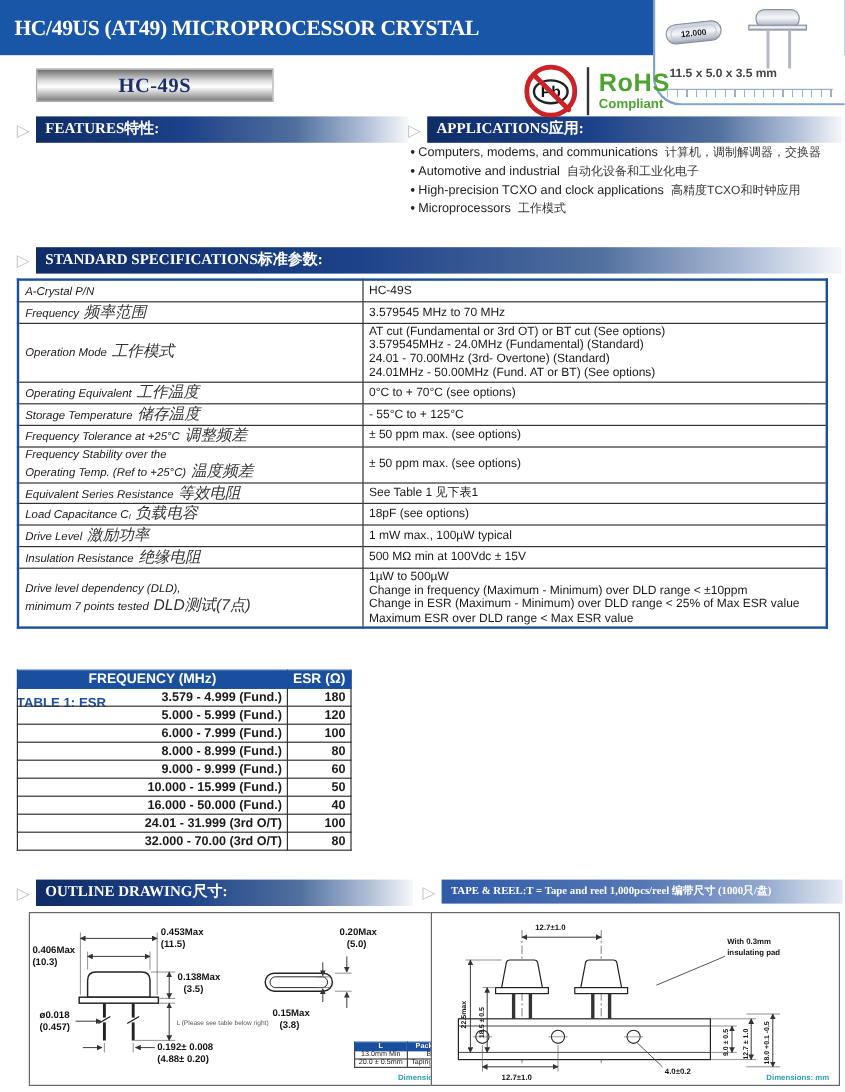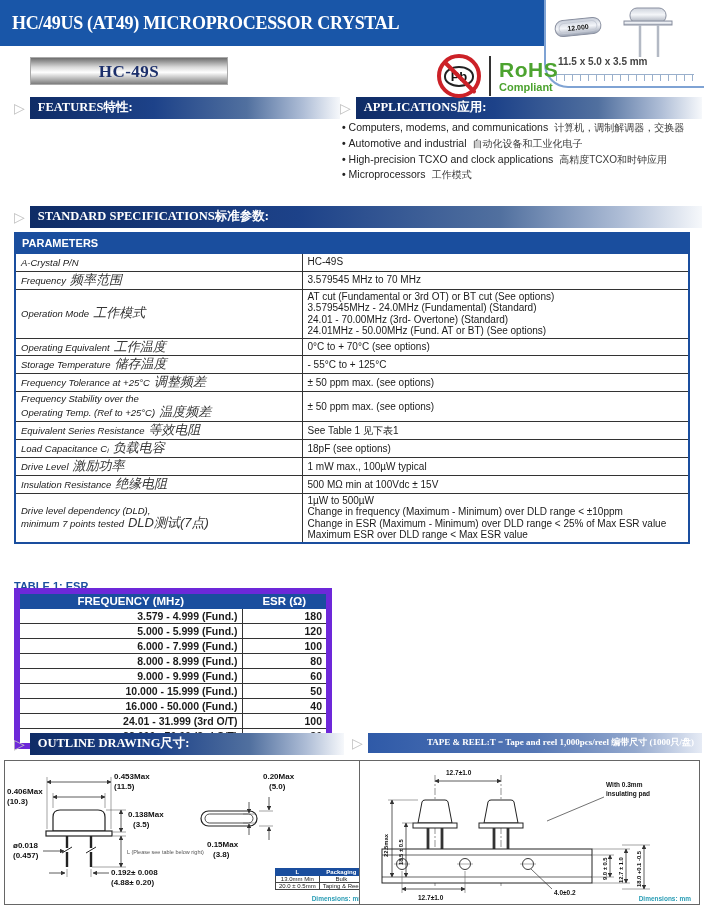--- a/index.html
+++ b/index.html
@@ -34,48 +34,48 @@
   .rohs-txt { color:#4ca32f; font-weight:bold; line-height:1; }
   .rohs-main { font-size:21px; letter-spacing:0.5px; }
   .rohs-sub { font-size:11px; margin-top:2px; }
 
   
   .sec-head { position:absolute; display:flex; align-items:center; gap:5px; }
   .arrow { color:#c2c2c2; font-size:14px; line-height:1; }
   .sec-bar { flex:1; color:#fff; font-family:"Liberation Serif", serif; font-weight:bold; font-size:12.5px;
              padding:2px 8px 3px; background:linear-gradient(90deg,#0f2c66 0%,#1d4289 40%,#51709f 70%,#aebdd6 88%,#f6f8fb 100%); }
   .sec-bar.light { font-size:9px; padding:3px 8px 4px;
-             background:linear-gradient(90deg,#2f5aa8 0%,#5577b5 50%,#93a8cd 80%,#e6ebf5 100%);text-align:right; }
+             background:linear-gradient(90deg,#2f5aa8 0%,#5577b5 50%,#93a8cd 80%,#e6ebf5 100%); }
 
   
   .blist { position:absolute; list-style:none; }
   .blist li { font-size:10.5px; color:#222; line-height:1.5; white-space:nowrap; }
   .blist li::before { content:"• "; font-weight:bold; }
   .blist .zh { margin-left:6px; font-size:10px; color:#3a3a3a; }
 
   
   .params { position:absolute; left:14px; top:232px; width:676px; border-collapse:collapse;
             border:2px solid #1a4e9e; }
   .params td { border:1px solid #333; font-size:10px; line-height:1.15; padding:1px 5px; color:#1a1a1a; vertical-align:middle; }
   .params .thead { background:#1a4e9e; color:#fff; font-weight:bold; font-size:11px; padding:3px 6px; border:1px solid #1a4e9e; }
   .params .lbl { width:287px;font-style:italic; }
   .lbl-en { font-size:9.5px; white-space:pre-line; }
   .lbl-zh { font-size:13px; color:#333; margin-left:4px; }
   .val { white-space:pre-line; }
 
   
   .esr-title { position:absolute; left:14px; top:544px; font-size:11px; font-weight:bold; color:#1a4e9e;margin-top:36px; }
-  .esr { position:absolute; left:14px; top:588px; width:318px; border-collapse:collapse; border:6px solid #6d28d9; }
+  .esr { position:absolute; left:14px; top:558px; width:279px; border-collapse:collapse; border:1px solid #6d28d9; }
   .esr th { background:#1a4e9e; color:#fff; font-size:11.5px; padding:1px 4px; border:1px solid #1a4e9e; }
   .esr td { border:1px solid #333; font-size:10.5px; text-align:right; padding:1px 4px; color:#1a1a1a;font-weight:bold; }
   .esr .cfreq { width:225px; }
 
   
   .draw-box { position:absolute; top:760px; height:145px; border:1px solid #666; background:#fff; }
-  .draw-box.left { left:4px; width:369px; }
+  .draw-box.left { left:24px; width:369px; }
   .draw-box.right { left:359px; width:341px; }
   svg text { font-family:"Liberation Sans", sans-serif; fill:#111; }
   .dim { font-size:8px; font-weight:bold; }
   .dim-s { font-size:6.5px; font-weight:bold; }
   .rot { font-size:5.8px; font-weight:bold; }
   .note-s { font-size:5.5px; fill:#555; font-weight:normal; }
   .mini-table { position:absolute; right:8px; bottom:14px; border-collapse:collapse; border:1px solid #1a4e9e; }
   .mini-table th { background:#1a4e9e; color:#fff; font-size:6px; padding:0 3px; border:1px solid #1a4e9e; }
   .mini-table td { font-size:6px; border:1px solid #444; padding:0 3px; text-align:center; color:#222; }
   .dim-note { position:absolute; right:8px; bottom:2px; font-size:6.5px; color:#2a9db5; font-weight:bold; }
@@ -149,23 +149,20 @@
     <li><span class="en">Microprocessors</span><span class="zh">工作模式</span></li>
   </ul>
 
   <div class="sec-head" style="left:14px; top:206px; width:688px;">
     <span class="arrow">▷</span>
     <span class="sec-bar">STANDARD SPECIFICATIONS标准参数:</span>
   </div>
 
   <table class="params">
     <tbody>
-        <tr>
-          <td class="thead" colspan="2">PARAMETERS</td>
-        </tr>
     <tr>
           <td class="lbl"><span class="lbl-en">A-Crystal P/N</span><span class="lbl-zh"></span></td>
           <td class="val">HC-49S</td>
         </tr>
     <tr>
           <td class="lbl"><span class="lbl-en">Frequency</span><span class="lbl-zh">频率范围</span></td>
           <td class="val">3.579545 MHz to 70 MHz</td>
         </tr>
     <tr>
           <td class="lbl"><span class="lbl-en">Operation Mode</span><span class="lbl-zh">工作模式</span></td>

